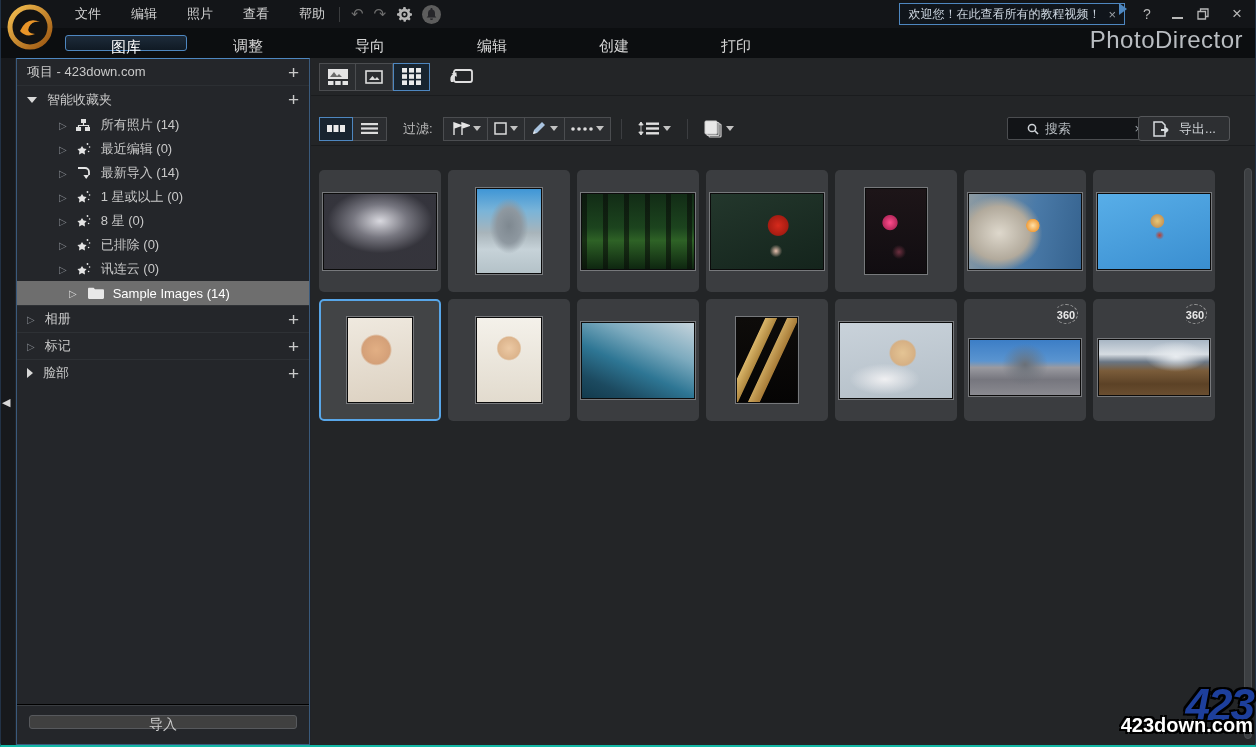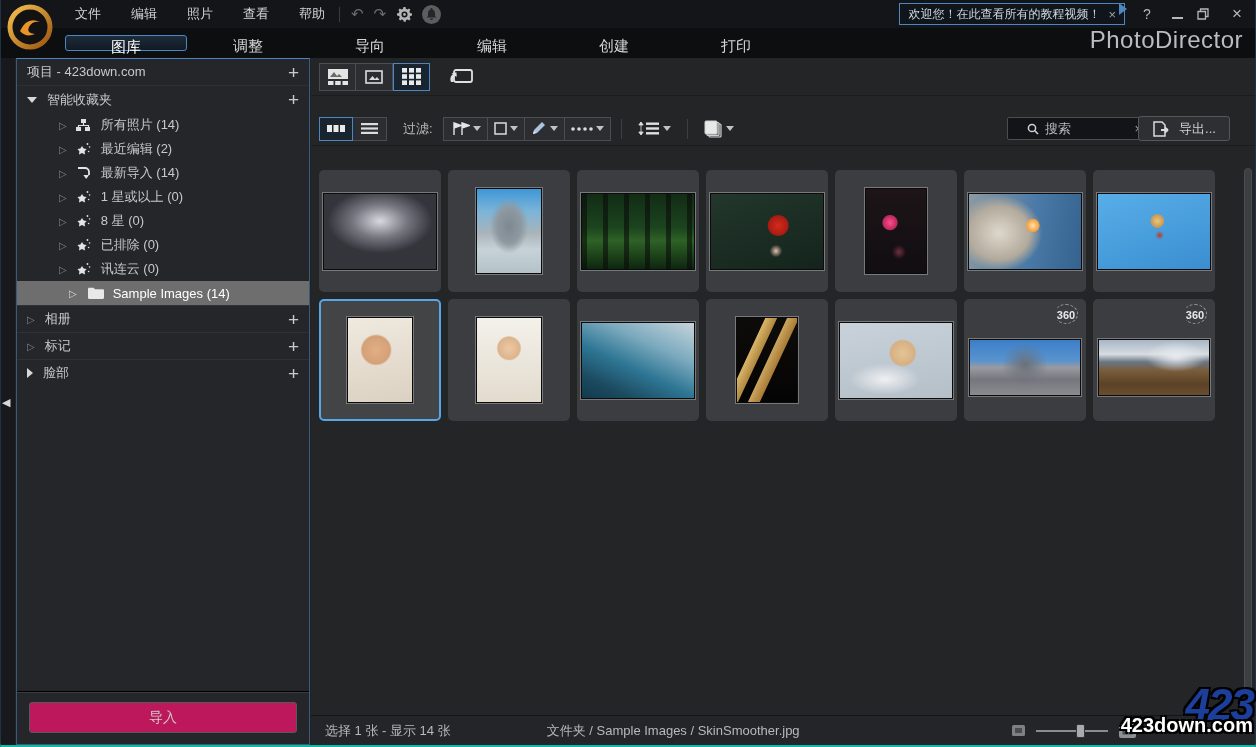--- a/index.html
+++ b/index.html
@@ -54,21 +54,21 @@
   .tree-item .tri-right-hollow { margin-right:8px; }
   .tree-icon { width:18px; display:inline-flex; justify-content:center; margin-right:8px; color:#e0e0e0; }
   .section-row { height:27px; padding:0 10px; border-top:1px solid #2e3135; }
   .folders-header { border-top:1px solid #2e3135; border-bottom:1px solid #2e3135; height:26px; padding:0 10px; background:#25282c; }
   .drive-row { height:26px; margin:2px 2px; border:1px solid #5a5d61; background:#2a2d32; padding:0 10px 0 28px; }
   .folder-sel-row { height:24px; background:#6e6e6e; color:#fff; padding-left:52px; }
   .folder-sel-row .tri-right-hollow { color:#d8d8d8; }
   .side-fill { flex:1; }
   .import-divider { border-top:1px solid #000; border-bottom:1px solid #3a3d41; margin:0; }
   .import-area { padding:9px 12px 11px; }
-  .import-btn { width:100%; height:31px; background:#be185d; border:1px solid #57595d; border-radius:3px; color:#cdcdcd; font-size:14px; }
+  .import-btn { width:100%; height:14px; background:#404040; border:1px solid #57595d; border-radius:3px; color:#cdcdcd; font-size:14px; }
 
   
   .main { flex:1; background:#232527; display:flex; flex-direction:column; position:relative;gap:16px; }
   .toolbar1 { height:38px; display:flex; align-items:center; padding-left:8px; gap:12px; border-bottom:1px solid #1a1c1e; }
   .btn-group { display:flex; }
   .tb-btn { width:37px; height:28px; background:#2b2d30; border:1px solid #4b4d50; display:flex; align-items:center; justify-content:center; }
   .tb-btn + .tb-btn { border-left:none; }
   .tb-btn.active { border:1px solid #4e87c0; background:#18242f; }
   .tb-btn.lone { border-radius:2px; background:transparent; border-color:transparent; }
   .toolbar2 { height:34px; display:flex; align-items:center; padding-left:8px; border-bottom:1px solid #1a1c1e; position:relative; }
@@ -222,21 +222,21 @@
               <span class="tree-icon">
                 <svg width="15" height="14" viewBox="0 0 15 14">
                   <path d="M6 4l1.6 2.6L10.6 7l-2 2.2.4 3.2L6 11l-3 1.4.4-3.2-2-2.2 3-0.4z" fill="#e4e4e4"></path>
                   <g fill="#e4e4e4">
                     <circle cx="11.5" cy="2" r="0.9"></circle>
                     <circle cx="13.6" cy="5" r="0.8"></circle>
                     <circle cx="12.6" cy="9.5" r="0.8"></circle>
                   </g>
                 </svg>
               </span>
-              <span>最近编辑 (2)</span>
+              <span>最近编辑 (0)</span>
             </div>
             <div class="srow tree-item">
               <span class="tri-right-hollow">▷</span>
               <span class="tree-icon">
                 <svg width="15" height="14" viewBox="0 0 15 14">
                   <path d="M2 2h7a4 4 0 014 4v3" fill="none" stroke="#e4e4e4" stroke-width="1.8"></path>
                   <path d="M13 9l-2.8 4-2.8-4z" fill="#e4e4e4"></path>
                 </svg>
               </span>
               <span>最新导入 (14)</span>
@@ -516,37 +516,20 @@
             <div class="cell">
               <div class="badge360">360</div>
               <div class="thumb pano" style="background: radial-gradient(40% 40% at 70% 30%, rgb(232, 236, 240) 0%, rgba(0, 0, 0, 0) 70%), linear-gradient(rgb(168, 182, 196) 0%, rgb(214, 220, 226) 26%, rgb(106, 118, 132) 40%, rgb(122, 92, 58) 56%, rgb(92, 66, 38) 80%, rgb(106, 78, 48) 100%);"></div>
             </div>
           </div>
         <div class="scrollbar">
           <div class="scroll-thumb"></div>
         </div>
       </div>
 
-      <div class="statusbar">
-        <span class="sel-text">选择 1 张 - 显示 14 张</span>
-        <span class="path-text">文件夹 / Sample Images / SkinSmoother.jpg</span>
-        <div class="zoom-controls">
-          <svg width="15" height="13" viewBox="0 0 15 13">
-              <rect x="1" y="1" width="13" height="11" rx="1.5" fill="#7e8184"></rect>
-              <rect x="4" y="4" width="7" height="5" fill="#4a4d50"></rect>
-            </svg>
-          <div class="slider-track">
-            <div class="slider-handle"></div>
-          </div>
-          <svg width="19" height="16" viewBox="0 0 19 16">
-              <rect x="1" y="1" width="17" height="14" rx="2" fill="#8e9194"></rect>
-              <rect x="4.5" y="4.5" width="10" height="7" fill="#4a4d50"></rect>
-            </svg>
-        </div>
-      </div>
     </div>
   </div>
 
   <div class="watermark">
     <div class="wm-big">423</div>
     <div class="wm-text">423down.com</div>
   </div>
 </div>
 
 </body></html>

